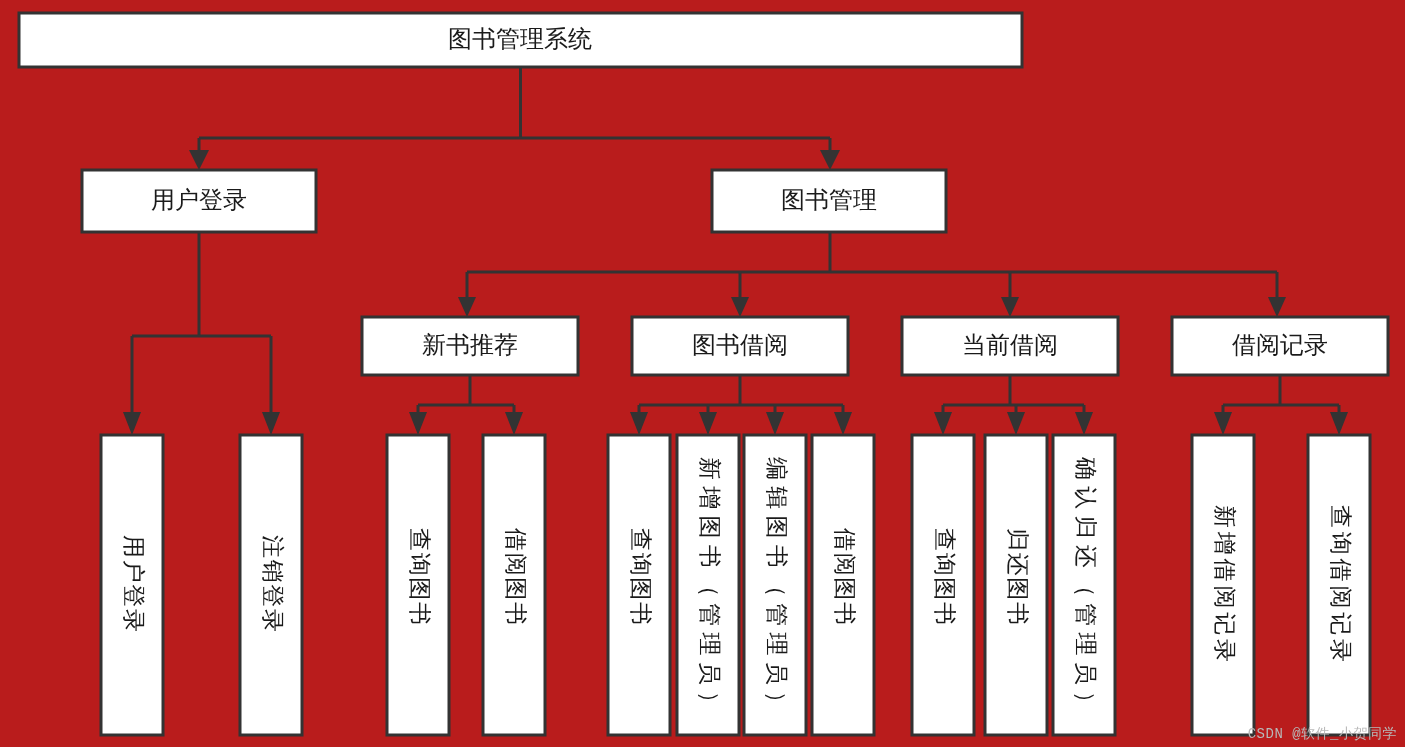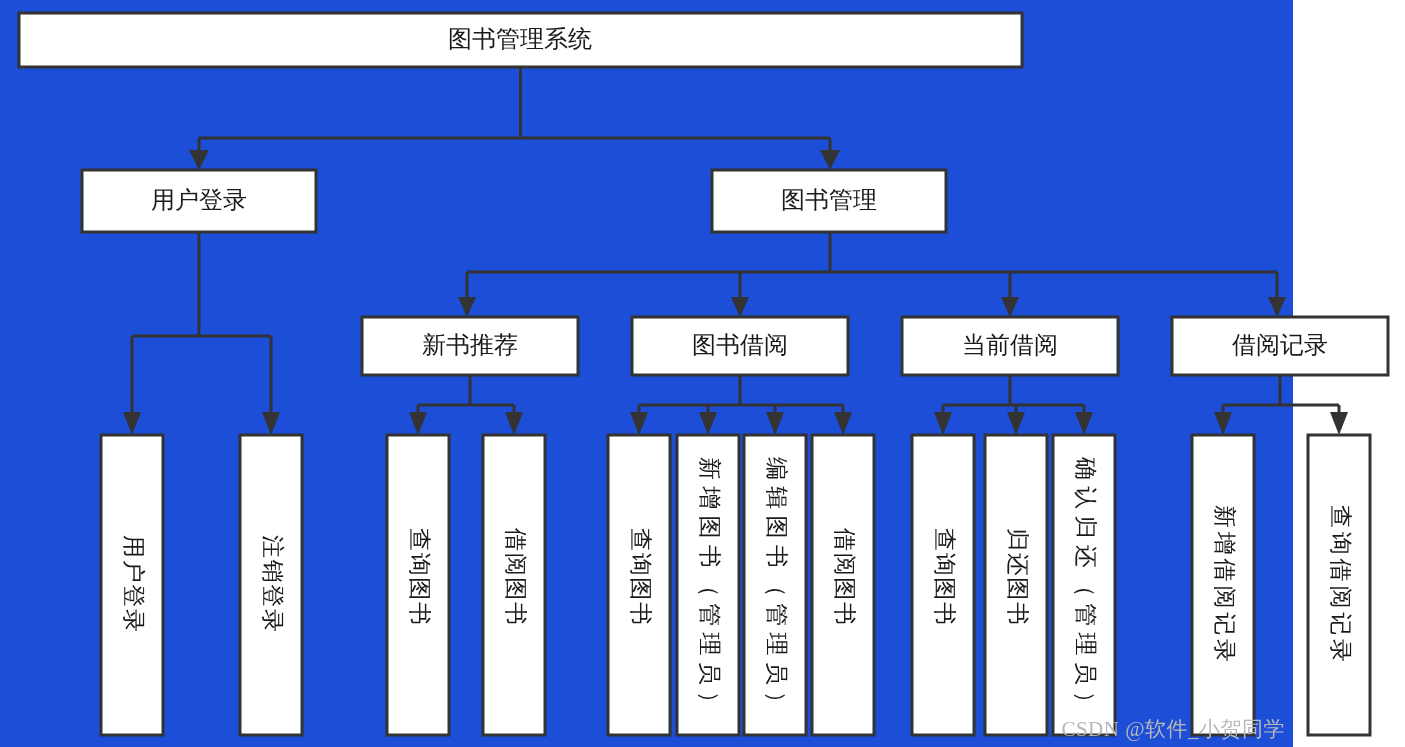--- a/index.html
+++ b/index.html
@@ -10,23 +10,23 @@
   }
   body {
     width: 1405px;
     height: 747px;
     font-family: "Liberation Sans", "DejaVu Sans", sans-serif;
     overflow: hidden;
     position: relative;
   }
   #diagram-root {
     position: relative;
-    width: 1293px;
+    width: 1405px;
     height: 747px;
-    background: #1d4ed8;
+    background: #b91c1c;
   }
   svg.diagram {
     position: absolute;
     top: 0;
     left: 0;
     width: 1405px;
     height: 747px;
     display: block;
   }
   .node-box {
@@ -54,22 +54,22 @@
     font-size: 24px;
   }
   .label-v {
     font-size: 23px;
     letter-spacing: 3px;
   }
   .watermark {
     position: absolute;
     right: 8px;
     bottom: 4px;
-    font-family: Liberation Serif, serif;
-    font-size: 21px;
+    font-family: Liberation Mono, monospace;
+    font-size: 14px;
     color: #b8b8b8;
     white-space: nowrap;
     user-select: none;
     letter-spacing: 0.5px;
   }
 </style>
 </head>
 <body>
 
 <div id="diagram-root">

